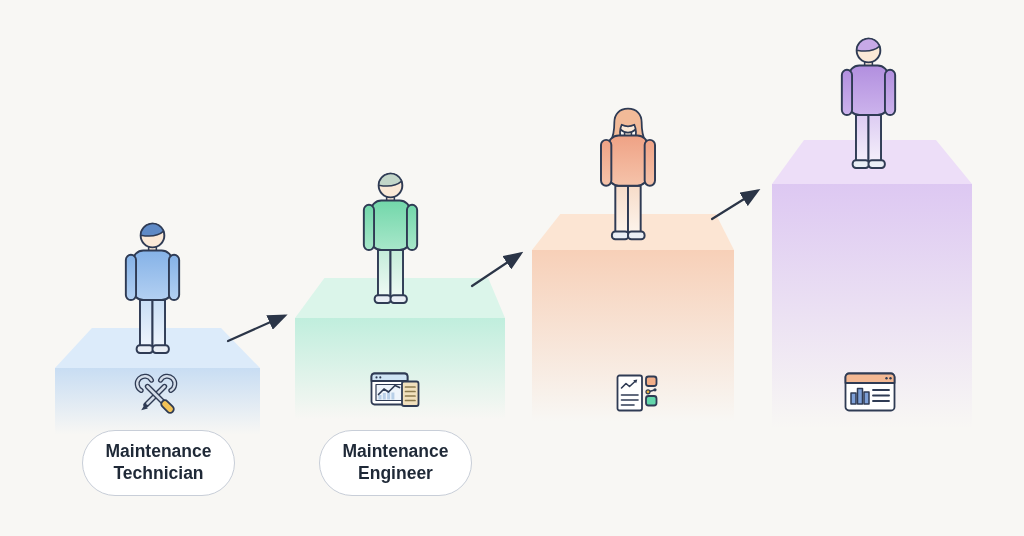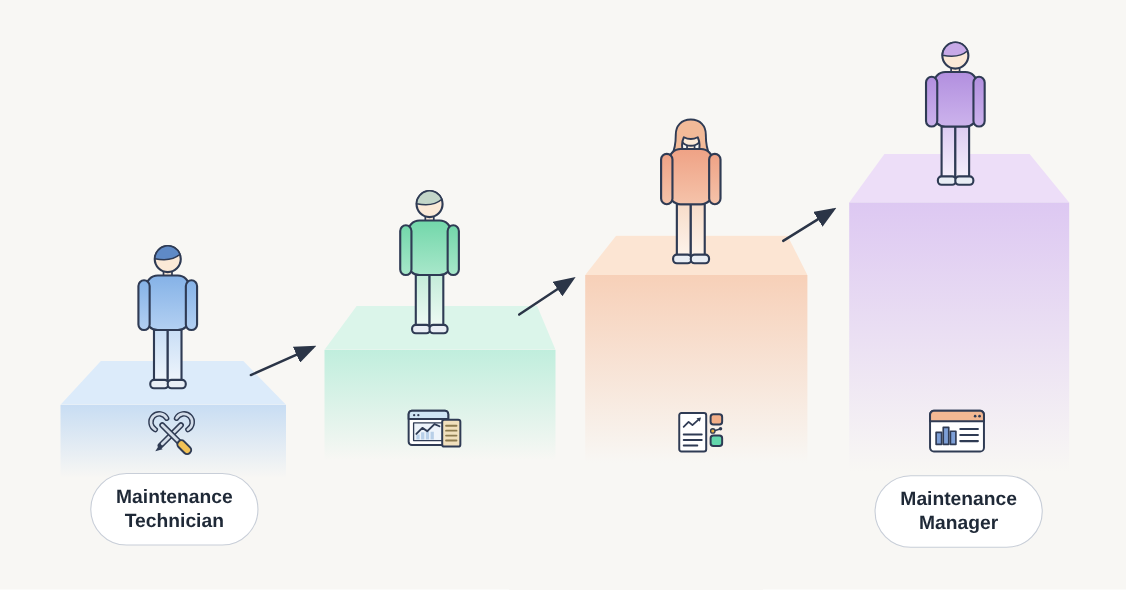--- a/index.html
+++ b/index.html
@@ -136,20 +136,23 @@
       <rect x="19.1" y="21.5" width="3" height="9" class="f-chart-bar"></rect>
       <rect x="23.4" y="23.5" width="3" height="7" class="f-chart-bar"></rect>
       <polyline points="10.5,25.5 16,20 20.5,23 27,16.5 31.5,18.5" class="ol no-f" stroke-width="1.7"></polyline>
       <rect x="34" y="12.5" width="16.5" height="24.5" rx="2" class="ol f-doc-tan" stroke-width="1.8"></rect>
       <line x1="37.5" y1="18" x2="47" y2="18" class="st-doc-line" stroke-width="1.7"></line>
       <line x1="37.5" y1="22.5" x2="47" y2="22.5" class="st-doc-line" stroke-width="1.7"></line>
       <line x1="37.5" y1="27" x2="47" y2="27" class="st-doc-line" stroke-width="1.7"></line>
       <line x1="37.5" y1="31.5" x2="47" y2="31.5" class="st-doc-line" stroke-width="1.7"></line>
     </svg>
 
+    <div class="pill" style="left:319px;top:430px;">
+      <span>Maintenance Engineer</span>
+    </div>
   </div>
 
   <div class="step" style="--sweater-top: #efa285; --sweater-bottom: #f5c3aa; --pants-top: #f7dcc9; --pants-bottom: #fdf4ec; --hair: #f2ba98; --platform-top: #fce5d3; --platform-front: #f7d0b8;">
     <div class="platform" style="left:532px;top:214px;width:202px;">
       <div class="platform-top" style="height:36px;clip-path:polygon(14% 0,91% 0,100% 100%,0 100%);"></div>
       <div class="platform-front" style="height:190px;"></div>
     </div>
 
     <svg class="person" style="left:589px;top:105px;" width="78" height="138" viewBox="0 0 80 140">
       <defs>
@@ -225,23 +228,20 @@
       <circle cx="43.5" cy="8.3" r="1.2" class="f-outline"></circle>
       <circle cx="47.5" cy="8.3" r="1.2" class="f-outline"></circle>
       <rect x="8" y="23" width="5" height="11" class="ol f-bar-blue" stroke-width="1.5"></rect>
       <rect x="14.5" y="18.5" width="5" height="15.5" class="ol f-bar-blue" stroke-width="1.5"></rect>
       <rect x="21" y="22" width="5" height="12" class="ol f-bar-blue" stroke-width="1.5"></rect>
       <line x1="30" y1="20" x2="46" y2="20" class="ol" stroke-width="1.9"></line>
       <line x1="30" y1="25.5" x2="46" y2="25.5" class="ol" stroke-width="1.9"></line>
       <line x1="30" y1="31" x2="46" y2="31" class="ol" stroke-width="1.9"></line>
     </svg>
 
-    <div class="pill" style="left:795px;top:432px;">
-      <span>Maintenance Manager</span>
-    </div>
   </div>
 
   <svg class="arrows" width="1024" height="536" viewBox="0 0 1024 536">
     <defs>
       <marker id="ah" viewBox="0 0 10 8" markerWidth="9" markerHeight="7.2" refX="8" refY="4" orient="auto">
         <path d="M0 0 L10 4 L0 8 Z" style="fill:var(--arrow,#2b3547)"></path>
       </marker>
     </defs>
     <line class="arrow-line" x1="228" y1="341" x2="284" y2="316" marker-end="url(#ah)"></line>
     <line class="arrow-line" x1="472" y1="286" x2="520" y2="254" marker-end="url(#ah)"></line>

